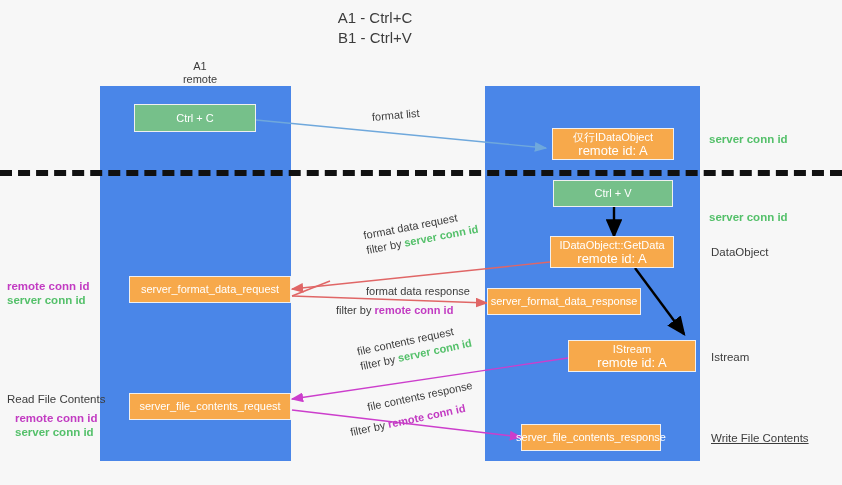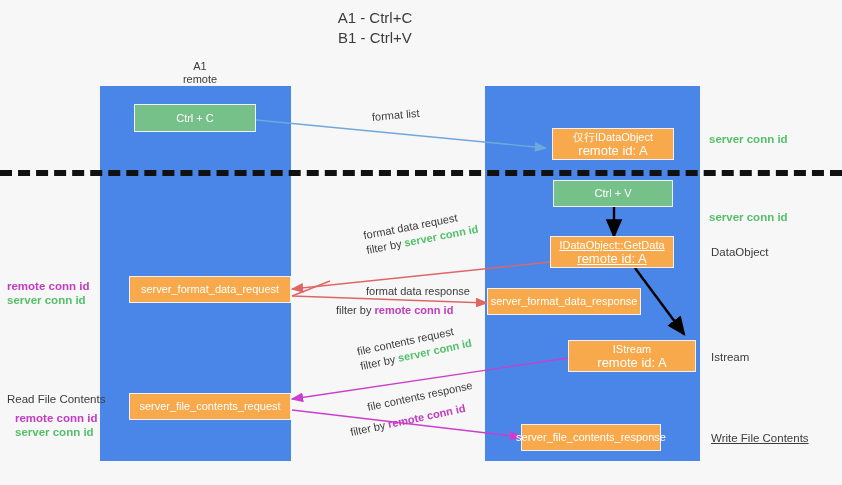--- a/index.html
+++ b/index.html
@@ -117,21 +117,21 @@
 
   <div class="node orange" style="left:552px;top:128px;width:122px;height:32px;">
     <span>仅行IDataObject</span>
     <span class="l2">remote id: A</span>
   </div>
 
   <div class="node green" style="left:553px;top:180px;width:120px;height:27px;">
     <span>Ctrl + V</span>
   </div>
 
-  <div class="node orange" style="left:550px;top:236px;width:124px;height:32px;text-decoration:underline;">
+  <div class="node orange" style="left:550px;top:236px;width:124px;height:32px;">
     <span>IDataObject::GetData</span>
     <span class="l2">remote id: A</span>
   </div>
 
   <div class="node orange" style="left:487px;top:288px;width:154px;height:27px;">
     <span>server_format_data_response</span>
   </div>
 
   <div class="node orange" style="left:568px;top:340px;width:128px;height:32px;">
     <span>IStream</span>

